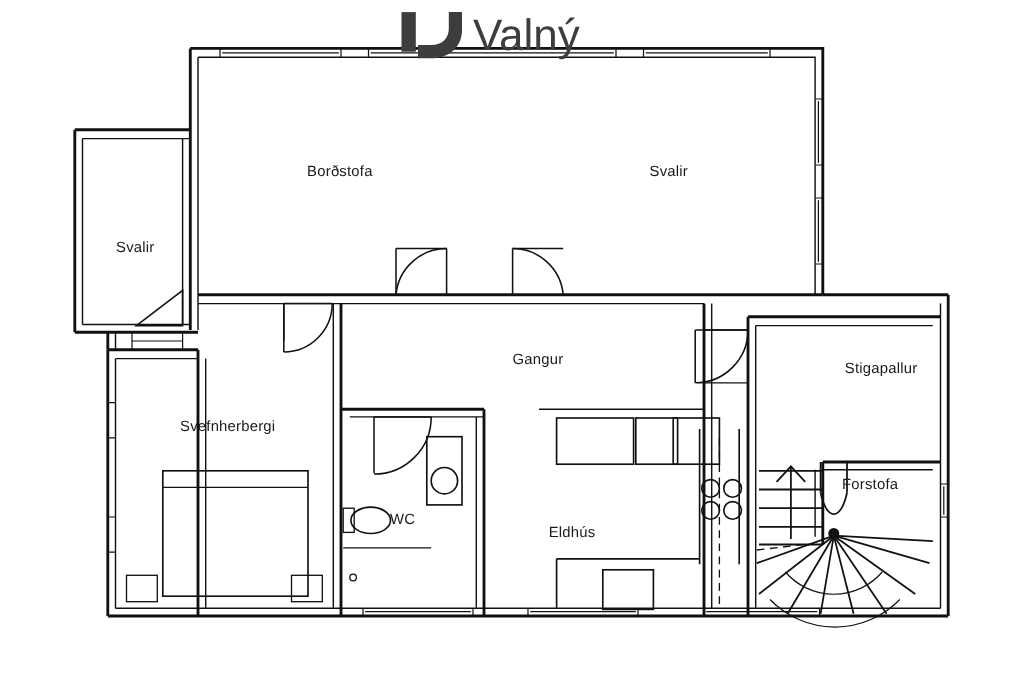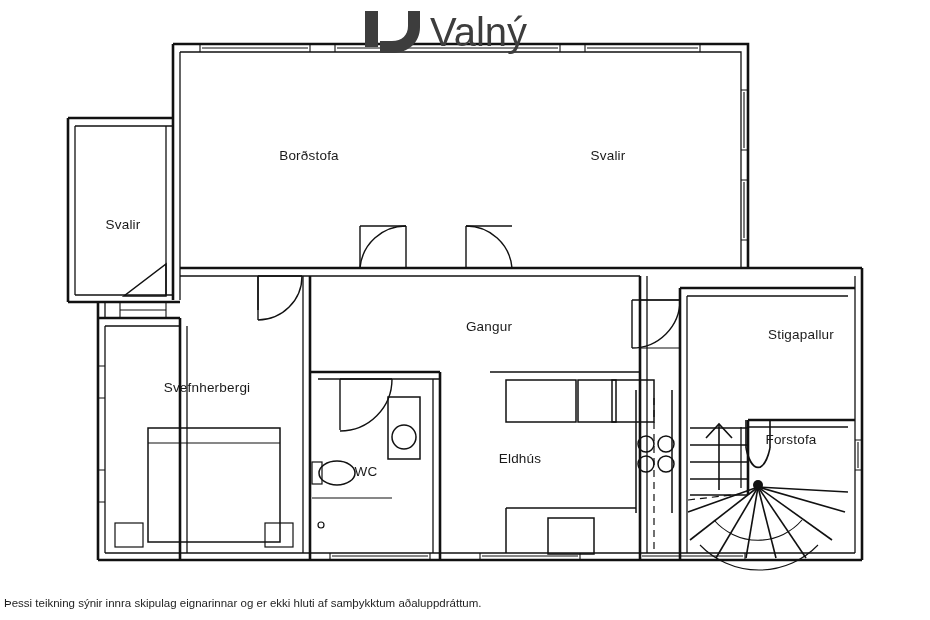--- a/index.html
+++ b/index.html
@@ -307,18 +307,17 @@
     <span id="brand-name">Valný</span>
   </div>
 
   <div class="room-label" style="left:123px; top:199px;margin-top:26px;">Svalir</div>
   <div class="room-label" style="left:309px; top:156px;">Borðstofa</div>
   <div class="room-label" style="left:608px; top:156px;">Svalir</div>
   <div class="room-label" style="left:489px; top:327px;text-align:right;">Gangur</div>
   <div class="room-label" style="left:801px; top:335px;">Stigapallur</div>
   <div class="room-label" style="left:207px; top:388px;">Svefnherbergi</div>
   <div class="room-label" style="left:366px; top:472px;">WC</div>
-  <div class="room-label" style="left:520px; top:459px;">Eldhús</div>
+  <div class="room-label" style="left:520px; top:484px;">Eldhús</div>
   <div class="room-label" style="left:791px; top:440px;">Forstofa</div>
 
-  <div id="plan-caption">Þessi teikning sýnir innra skipulag eignarinnar og er ekki hluti af samþykktum aðaluppdráttum.</div>
 
 </div>
 
 </body></html>

